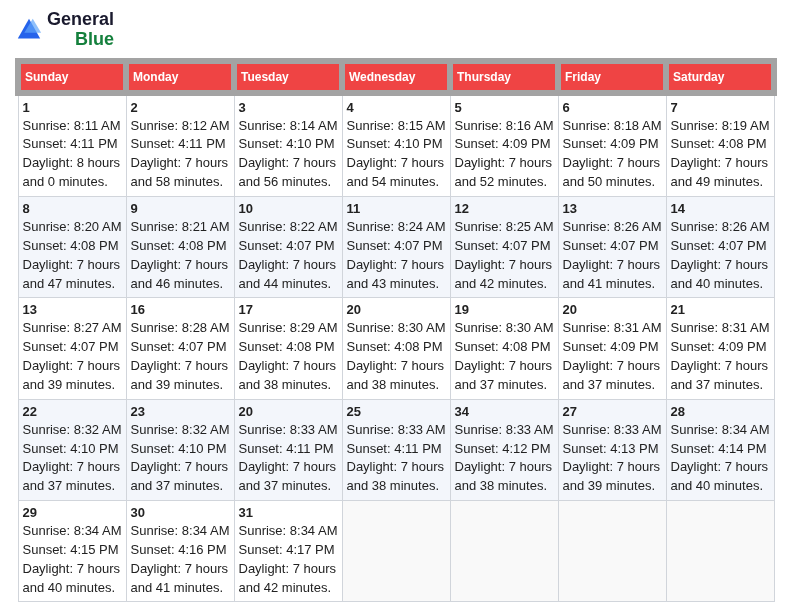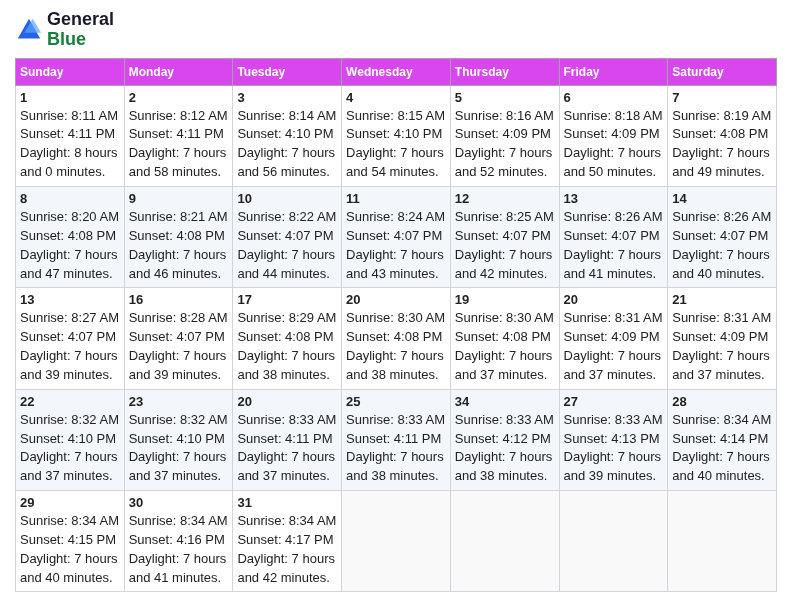--- a/index.html
+++ b/index.html
@@ -13,20 +13,21 @@
     .header {
       display: flex;
       justify-content: space-between;
       align-items: flex-start;
       margin-bottom: 8px;
     }
     .logo {
       display: flex;
       align-items: center;
       gap: 4px;
+      text-align: right;
     }
     .logo-text {
       font-size: 18px;
       font-weight: bold;
       color: #1a1a2e;
       line-height: 1.1;
     }
     .logo-icon {
       width: 28px;
       height: 28px;
@@ -43,27 +44,27 @@
     .subtitle {
       font-size: 13px;
       color: #444;
     }
     table {
       width: 100%;
       border-collapse: collapse;
       table-layout: fixed;
     }
     th {
-      background-color: #d946ef;
+      background-color: #ef4444;
       color: #fff;
       font-size: 12px;
       font-weight: bold;
       padding: 6px 4px;
       text-align: left;
-      border: 1px solid #a3a3a3;
+      border: 6px solid #a3a3a3;
     }
     td {
       vertical-align: top;
       padding: 4px 4px 4px 4px;
       border: 1px solid #d1d5db;
       background: #fff;
       font-size: 9.5px;
       color: #222;
       height: 80px;
     }

